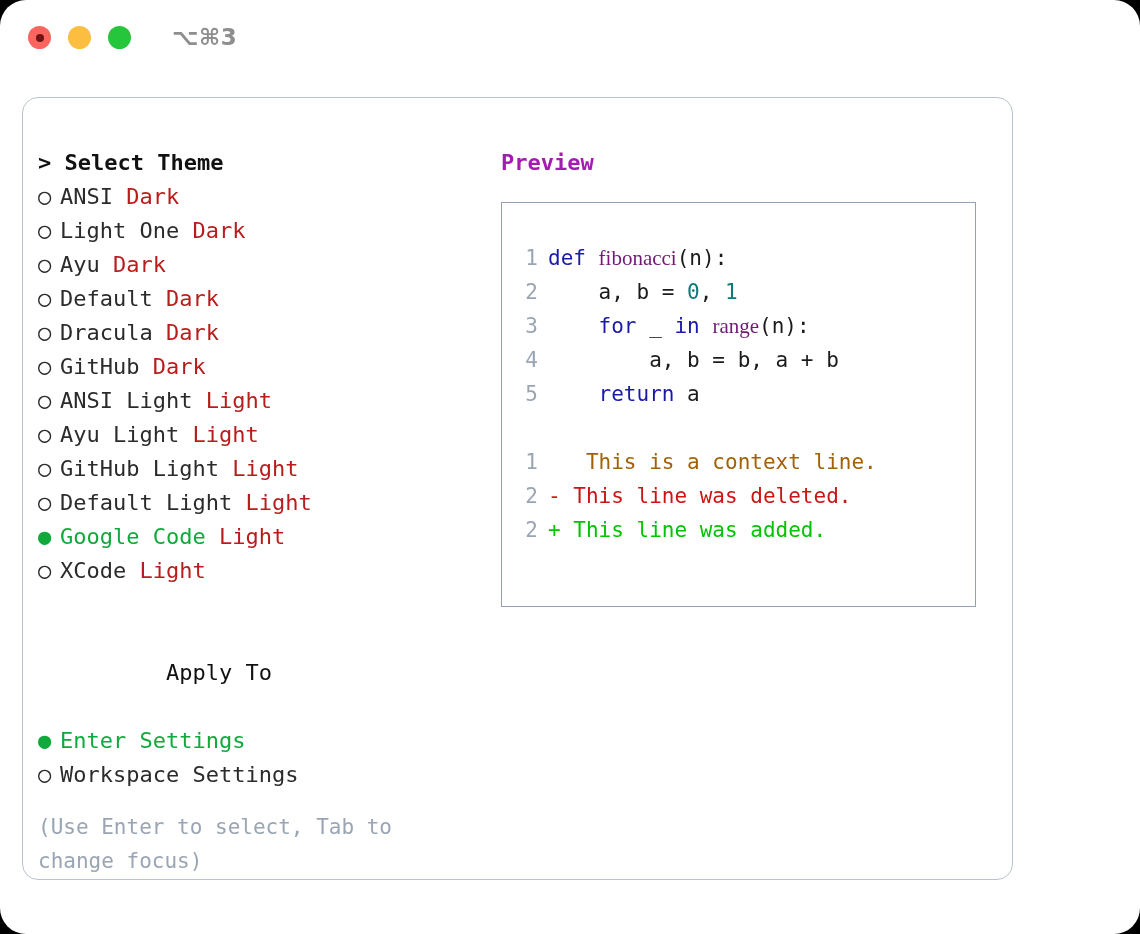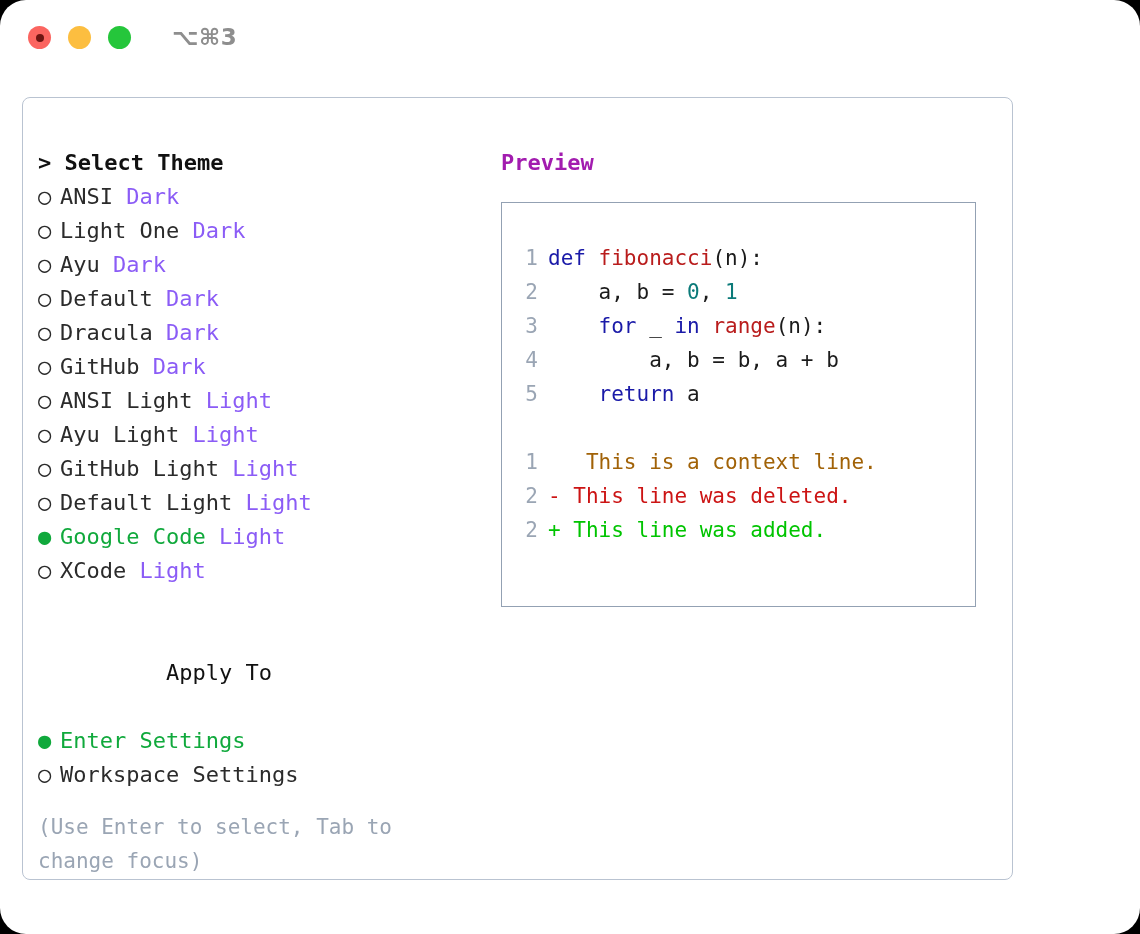--- a/index.html
+++ b/index.html
@@ -74,21 +74,21 @@
   }
 
   
   .panel {
     position: absolute;
     left: 22px;
     top: 97px;
     width: 991px;
     height: 783px;
     border: 1.5px solid #b9c3d1;
-    border-radius: 8px;
+    border-radius: 16px;
     box-sizing: border-box;
     background: #ffffff;
   }
 
   
   .left-col {
     position: absolute;
     left: 15px;
     top: 48px;
     width: 440px;
@@ -106,21 +106,21 @@
     white-space: pre;
     color: #2b2b2b;
   }
   .bullet {
     display: inline-block;
     width: 22px;
     color: #2b2b2b;
   }
   .opt-row.selected .bullet,
   .opt-row.selected .opt-label { color: #10a93c; }
-  .opt-variant { color: #8b5cf6; }
+  .opt-variant { color: #b91c1c; }
   .spacer { height: 34px; }
 
   .hint {
     margin-top: 18px;
     font-size: 21px;
     line-height: 34px;
     color: #9aa5b4;
     width: 400px;
   }
 
@@ -156,21 +156,21 @@
   .lnum {
     display: inline-block;
     width: 26px;
     text-align: right;
     color: #9aa5b4;
     margin-right: 10px;
   }
   .blank-line { height: 34px; }
 
   .tok-kw   { color: #1a1aa8; }
-  .tok-fn   { color: #b91c1c; }
+  .tok-fn   { color: #701a75; font-family: Liberation Serif, serif; }
   .tok-num  { color: #0b7a79; }
   .tok-pl   { color: #1b1b1b; }
 
   .diff-ctx { color: #a16207; }
   .diff-del { color: #cc1414; }
   .diff-add { color: #00c400; }
 </style>
 </head>
 <body>
 

